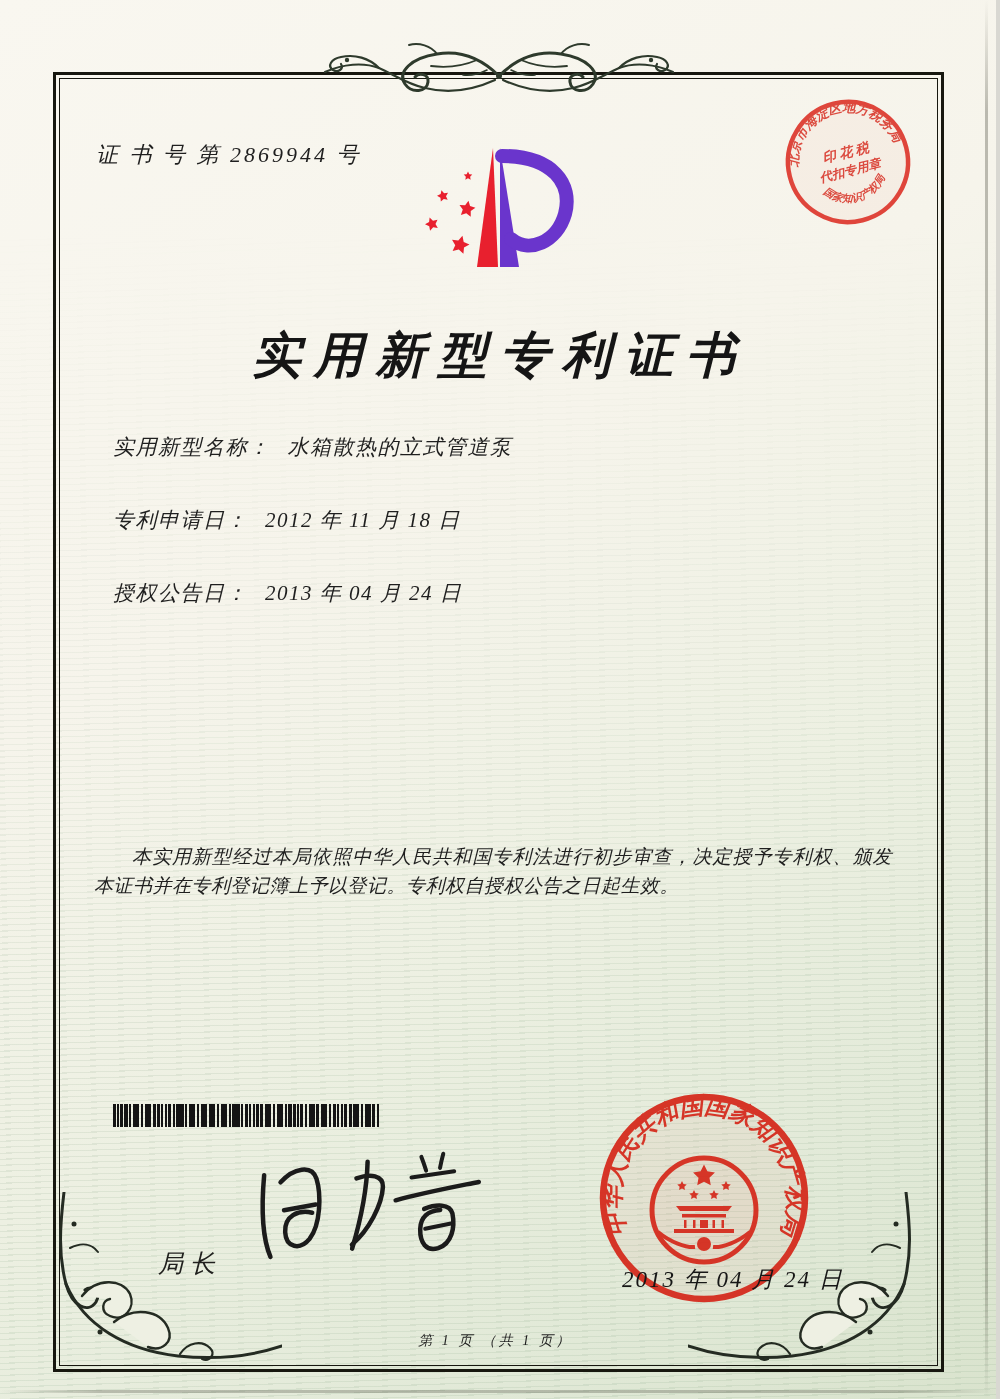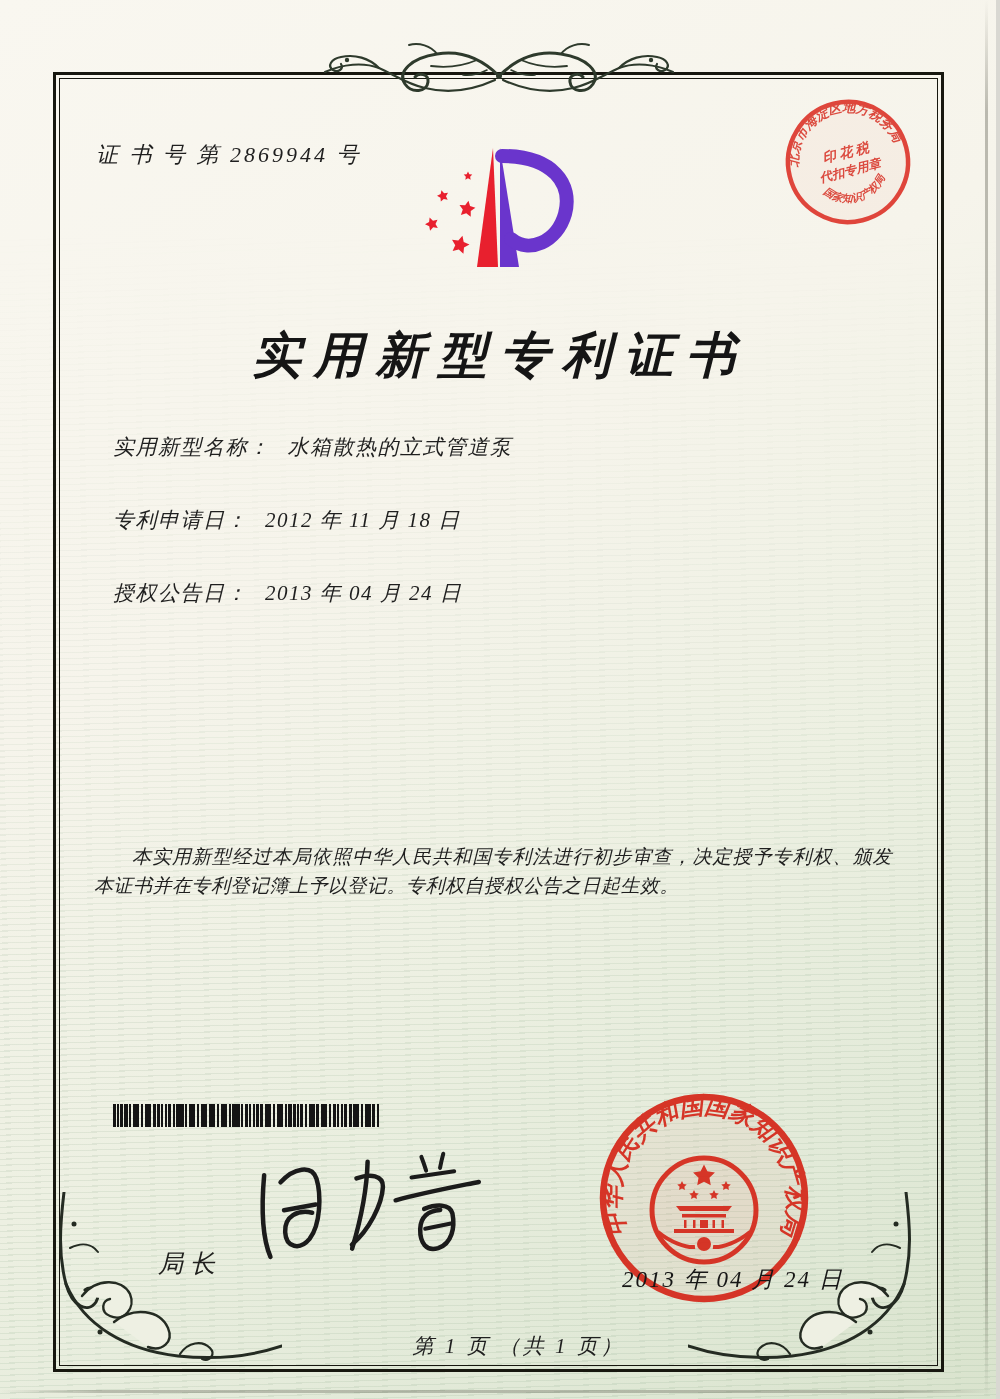--- a/index.html
+++ b/index.html
@@ -28,21 +28,21 @@
         text-align:justify;letter-spacing:.5px;}
   .paras p{margin:0 16px 4px 0;text-indent:2em;}
   .barcode{position:absolute;left:113px;top:1104px;width:266px;height:23px;
         background:repeating-linear-gradient(90deg,#141414 0 2px,transparent 2px 4px),
                    repeating-linear-gradient(90deg,#141414 0 1px,transparent 1px 7px),
                    repeating-linear-gradient(90deg,#141414 0 3px,transparent 3px 11px);}
   .director{position:absolute;left:158px;top:1203px;font-size:25px;letter-spacing:7px;color:#20201e;margin-top:44px;}
   .signature-svg{position:absolute;left:238px;top:1146px;width:270px;height:128px;}
   .big-seal{position:absolute;left:596px;top:1090px;width:216px;height:216px;opacity:.93;z-index:3;}
   .seal-date{position:absolute;left:622px;top:1264px;font-size:23px;letter-spacing:2px;color:#161616;z-index:5;}
-  .footer{position:absolute;left:53px;width:885px;top:1332px;text-align:center;font-size:21px;letter-spacing:3px;padding-left:23px;}
+  .footer{position:absolute;left:53px;width:885px;top:1332px;text-align:center;font-size:14px;letter-spacing:3px;}
   .top-flourish{position:absolute;left:320px;top:30px;width:358px;height:84px;z-index:2;}
   .corner-fl{position:absolute;top:1192px;width:252px;height:178px;z-index:2;}
   .corner-fl.left{left:30px;}
   .corner-fl.right{left:688px;transform:scaleX(-1);}
 </style>
 </head>
 <body>
 
 <div class="page">
 

